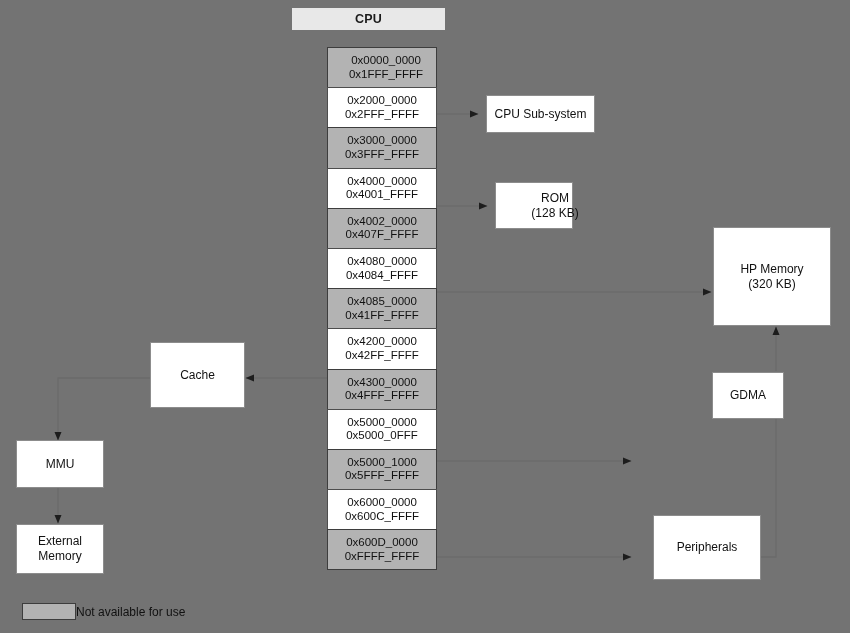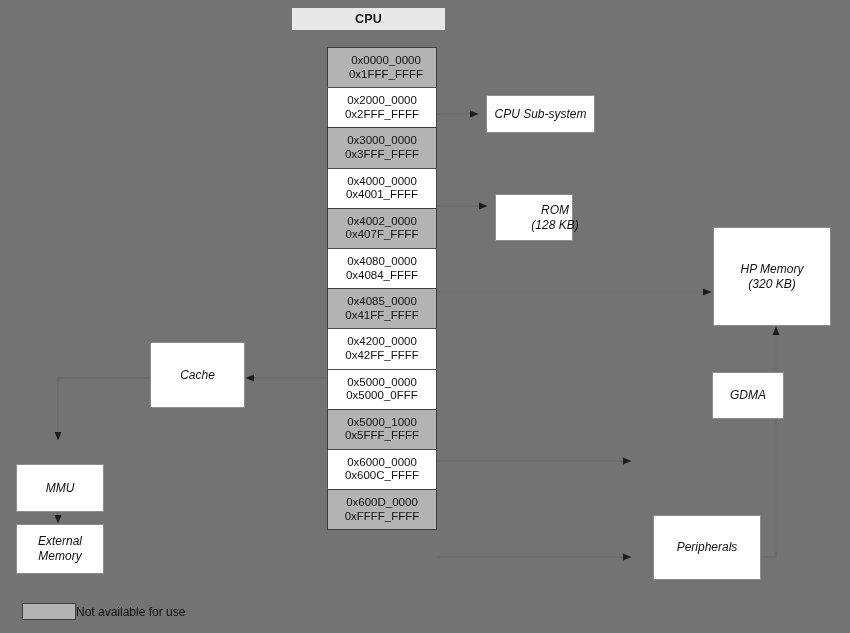--- a/index.html
+++ b/index.html
@@ -65,21 +65,20 @@
     border:1px solid #8c8c8c;
     background:#ffffff;
     display:flex;
     flex-direction:column;
     align-items:center;
     justify-content:center;
     font-size:12px;
     color:#111;
     line-height:1.25;
     text-align:center;
-    font-style:italic;
   }
   .node span{display:block;white-space:nowrap;}
   .legend{
     position:absolute;
     left:22px; top:603px;
     display:flex;
     align-items:center;
   }
   .legend-swatch{
     width:54px; height:17px;
@@ -158,20 +157,24 @@
         <span>0x4084_FFFF</span>
       </div>
       <div class="mem-block unavail">
         <span>0x4085_0000</span>
         <span>0x41FF_FFFF</span>
       </div>
       <div class="mem-block">
         <span>0x4200_0000</span>
         <span>0x42FF_FFFF</span>
       </div>
+      <div class="mem-block unavail">
+        <span>0x4300_0000</span>
+        <span>0x4FFF_FFFF</span>
+      </div>
       <div class="mem-block">
         <span>0x5000_0000</span>
         <span>0x5000_0FFF</span>
       </div>
       <div class="mem-block unavail">
         <span>0x5000_1000</span>
         <span>0x5FFF_FFFF</span>
       </div>
       <div class="mem-block">
         <span>0x6000_0000</span>
@@ -180,21 +183,21 @@
       <div class="mem-block unavail">
         <span>0x600D_0000</span>
         <span>0xFFFF_FFFF</span>
       </div>
     </div>
 
   <div class="node" style="left:486px;top:95px;width:109px;height:38px;">
     <span>CPU Sub-system</span>
   </div>
 
-  <div class="node" style="left:495px;top:194px;width:78px;height:47px;padding-left:42px;">
+  <div class="node" style="left:495px;top:182px;width:78px;height:47px;padding-left:42px;">
     <span>ROM</span>
     <span>(128 KB)</span>
   </div>
 
   <div class="node" style="left:713px;top:227px;width:118px;height:99px;">
     <span>HP Memory</span>
     <span>(320 KB)</span>
   </div>
 
   <div class="node" style="left:712px;top:372px;width:72px;height:47px;">
@@ -203,21 +206,21 @@
 
 
   <div class="node" style="left:633px;top:515px;width:108px;height:65px;margin-left:20px;">
     <span>Peripherals</span>
   </div>
 
   <div class="node" style="left:150px;top:342px;width:95px;height:66px;">
     <span>Cache</span>
   </div>
 
-  <div class="node" style="left:16px;top:440px;width:88px;height:48px;margin-top:24px;">
+  <div class="node" style="left:16px;top:440px;width:88px;height:48px;">
     <span>MMU</span>
   </div>
 
   <div class="node" style="left:16px;top:524px;width:88px;height:50px;">
     <span>External</span>
     <span>Memory</span>
   </div>
 
   <div class="legend">
     <div class="legend-swatch"></div>

